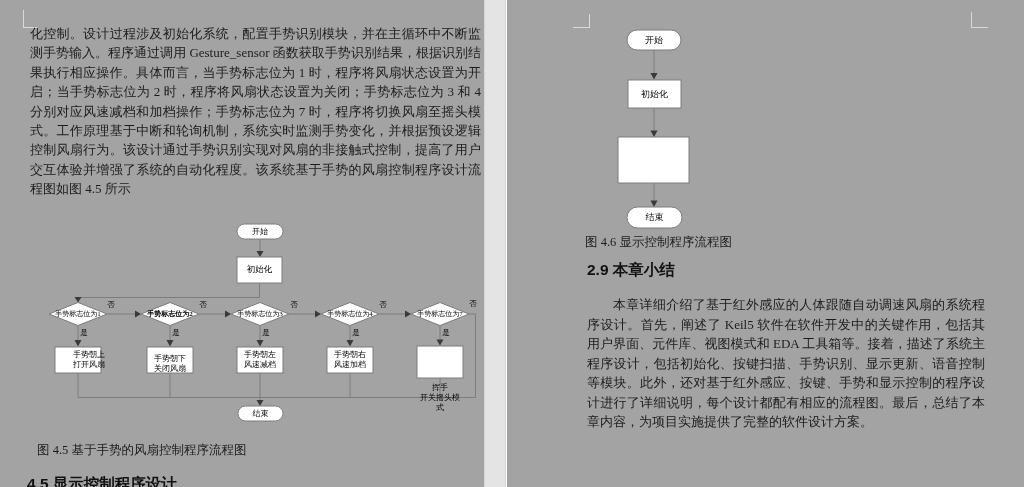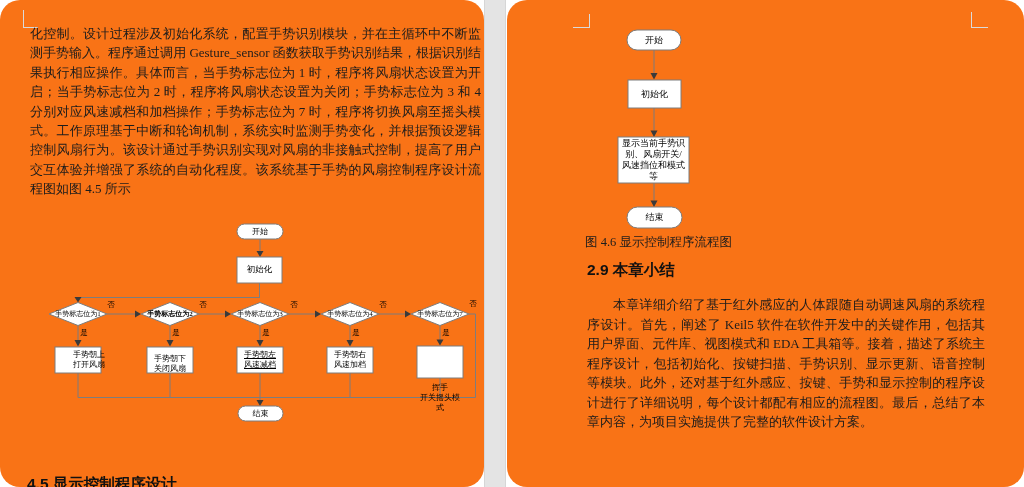--- a/index.html
+++ b/index.html
@@ -1,18 +1,18 @@
 <!DOCTYPE html>
 <html><head>
 <meta charset="utf-8">
 <style>
   html,body{margin:0;padding:0;background:#ffffff;}
   #stage{position:relative;width:1024px;height:487px;overflow:hidden;background:#ffffff;
          font-family:"Liberation Serif","DejaVu Serif",serif;color:#1c1c1c;}
-  .page{position:absolute;top:0;height:487px;background:#f97316;border-radius:20px;}
+  .page{position:absolute;top:0;height:487px;background:#a3a3a3;}
   #page-gap{position:absolute;top:0;left:484px;width:22px;height:487px;background:#e4e4e4;
             border-left:1px solid #d6d6d6;border-right:1px solid #d6d6d6;box-sizing:border-box;}
   .para{position:absolute;text-align:justify;font-size:13px;line-height:19.4px;color:#1c1c1c;}
   .cap{position:absolute;font-size:12.5px;white-space:nowrap;color:#1c1c1c;}
   .h2{position:absolute;font-family:"Liberation Sans","DejaVu Sans",sans-serif;font-weight:bold;
       font-size:15.5px;white-space:nowrap;color:#111;}
   .fc{position:absolute;left:0;top:0;pointer-events:none;}
   .fc-label{position:absolute;display:flex;align-items:center;justify-content:center;
             text-align:center;color:#000;}
   .pre{white-space:pre-line;}
@@ -103,39 +103,40 @@
 
       <div class="fc-label" style="left:141px;top:309px;width:58px;height:10px;font-size:7px;font-weight:bold;">手势标志位为2</div>
       <div class="fc-label" style="left:198px;top:300px;width:10px;height:9px;font-size:7.5px;">否</div>
       <div class="fc-label" style="left:171px;top:328px;width:10px;height:9px;font-size:7.5px;">是</div>
       <div class="fc-label pre" style="left:147px;top:347px;width:46px;height:33px;font-size:8px;line-height:10px;">手势朝下
 关闭风扇</div>
 
       <div class="fc-label" style="left:231px;top:309px;width:58px;height:10px;font-size:7px;">手势标志位为3</div>
       <div class="fc-label" style="left:289px;top:300px;width:10px;height:9px;font-size:7.5px;">否</div>
       <div class="fc-label" style="left:261px;top:328px;width:10px;height:9px;font-size:7.5px;">是</div>
-      <div class="fc-label pre" style="left:237px;top:347px;width:46px;height:26px;font-size:8px;line-height:10px;text-decoration:underline;">手势朝左
+      <div class="fc-label pre" style="left:237px;top:347px;width:46px;height:26px;font-size:8px;line-height:10px;">手势朝左
 风速减档</div>
 
       <div class="fc-label" style="left:321px;top:309px;width:58px;height:10px;font-size:7px;">手势标志位为4</div>
       <div class="fc-label" style="left:378px;top:300px;width:10px;height:9px;font-size:7.5px;">否</div>
       <div class="fc-label" style="left:351px;top:328px;width:10px;height:9px;font-size:7.5px;">是</div>
       <div class="fc-label pre" style="left:327px;top:347px;width:46px;height:26px;font-size:8px;line-height:10px;">手势朝右
 风速加档</div>
 
       <div class="fc-label" style="left:411px;top:309px;width:58px;height:10px;font-size:7px;">手势标志位为7</div>
       <div class="fc-label" style="left:468px;top:299px;width:10px;height:9px;font-size:7.5px;">否</div>
       <div class="fc-label" style="left:441px;top:328px;width:10px;height:9px;font-size:7.5px;">是</div>
       <div class="fc-label pre" style="left:417px;top:346px;width:46px;height:32px;font-size:8px;line-height:10px;margin-top:36px;">挥手
 开关摇头模
 式</div>
 
       <div class="fc-label" style="left:238px;top:406px;width:45px;height:15px;font-size:8px;">结束</div>
     </div>
 
+    <div class="cap" style="left:37px;top:442px;">图 4.5 基于手势的风扇控制程序流程图</div>
 
     <div class="h2" style="left:27px;top:474px;">4.5 显示控制程序设计</div>
   </div>
 
   <div id="page-gap"></div>
 
   <div class="page" style="left:507px;width:517px;">
 
     <div class="mark" style="left:66px;top:14px;width:17px;height:14px;border-right:1px solid #dadada;border-bottom:1px solid #dadada;"></div>
     <div class="mark" style="left:464px;top:12px;width:17px;height:16px;border-left:1px solid #dadada;border-bottom:1px solid #dadada;"></div>
@@ -149,24 +150,20 @@
         <line x1="147" y1="108" x2="147" y2="130.5"></line>
         <polygon class="ah" points="143.5,130.5 150.5,130.5 147,137"></polygon>
         <rect x="111" y="137" width="71" height="46"></rect>
         <line x1="147" y1="183" x2="147" y2="200.5"></line>
         <polygon class="ah" points="143.5,200.5 150.5,200.5 147,207"></polygon>
         <rect x="120" y="207" width="55" height="21" rx="10.5"></rect>
       </svg>
 
       <div class="fc-label" style="left:120px;top:30px;width:54px;height:20px;font-size:9px;">开始</div>
       <div class="fc-label" style="left:121px;top:80px;width:53px;height:28px;font-size:9px;">初始化</div>
-      <div class="fc-label pre" style="left:111px;top:137px;width:71px;height:46px;font-size:9px;line-height:11px;">显示当前手势识
-别、风扇开关/
-风速挡位和模式
-等</div>
       <div class="fc-label" style="left:120px;top:207px;width:55px;height:21px;font-size:9px;">结束</div>
     </div>
 
     <div class="cap" style="left:78px;top:234px;">图 4.6 显示控制程序流程图</div>
 
     <div class="h2" style="left:80px;top:260px;">2.9 本章小结</div>
 
     <div class="para" style="left:80px;top:295px;width:398px;line-height:19.5px;text-indent:2em;">本章详细介绍了基于红外感应的人体跟随自动调速风扇的系统程序设计。首先，阐述了 Keil5 软件在软件开发中的关键作用，包括其用户界面、元件库、视图模式和 EDA 工具箱等。接着，描述了系统主程序设计，包括初始化、按键扫描、手势识别、显示更新、语音控制等模块。此外，还对基于红外感应、按键、手势和显示控制的程序设计进行了详细说明，每个设计都配有相应的流程图。最后，总结了本章内容，为项目实施提供了完整的软件设计方案。</div>
   </div>
 

